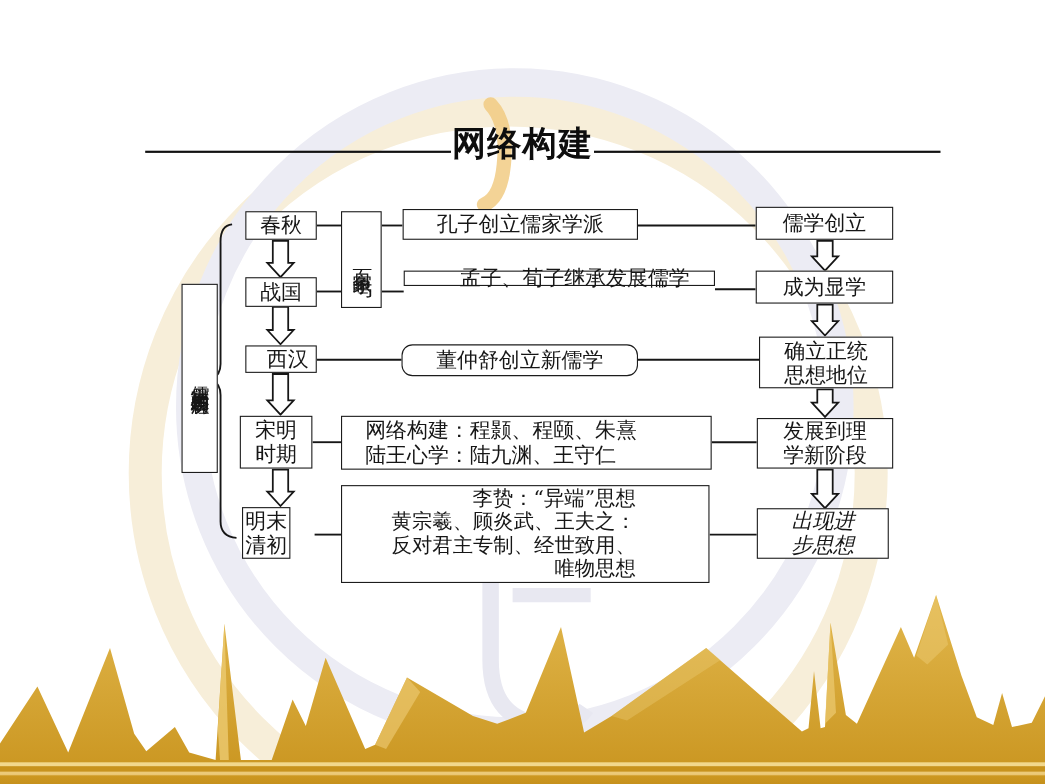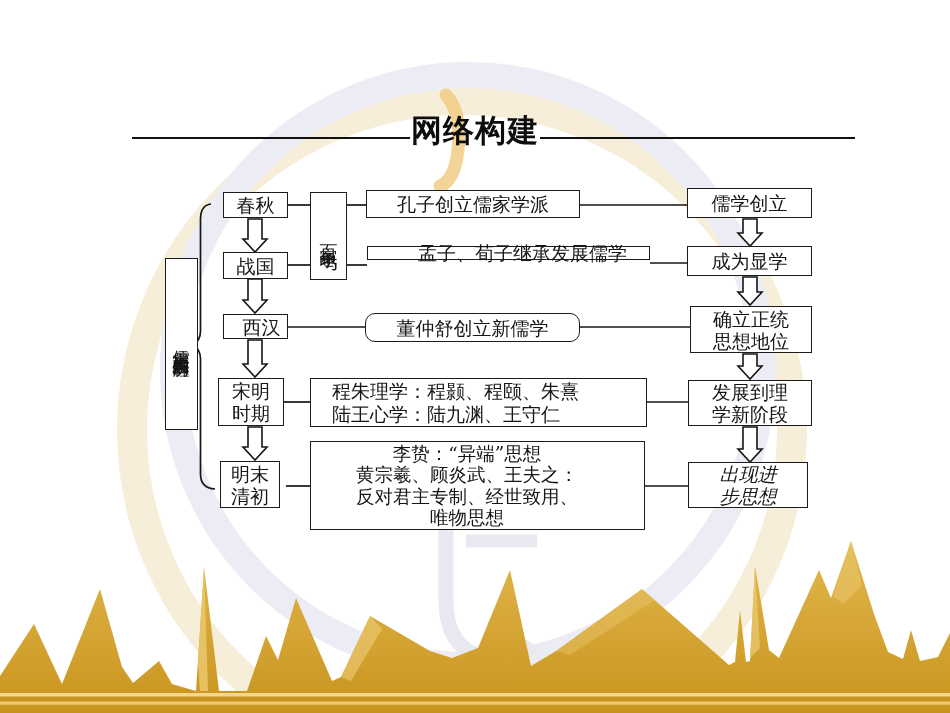--- a/index.html
+++ b/index.html
@@ -15,28 +15,28 @@
   .node{position:absolute;box-sizing:border-box;border:1.7px solid #1c1c1c;background:#fff;
         display:flex;align-items:center;justify-content:center;text-align:center;
         font-size:19px;line-height:22px;white-space:pre-line;}
   .node.vert{writing-mode:vertical-rl;text-orientation:upright;}
   .n-category{left:165px;top:258px;width:33px;height:172px;font-size:17px;letter-spacing:1.5px;}
   .n-baijia{left:310px;top:192px;width:37px;height:88px;font-size:18px;letter-spacing:3px;}
   .n-chunqiu{left:223px;top:192px;width:65px;height:26px;}
   .n-zhanguo{left:223px;top:252px;width:65px;height:27px;}
   .n-xihan{left:223px;top:314px;width:65px;height:25px;padding-left:12px;}
   .n-songming{left:218px;top:378px;width:66px;height:48px;}
-  .n-mingmo{left:220px;top:461px;width:60px;height:47px;}
+  .n-mingmo{left:220px;top:461px;width:44px;height:47px;}
   .n-kongzi{left:366px;top:190px;width:214px;height:28px;}
   .n-mengzi{left:367px;top:246px;width:283px;height:14px;padding-left:28px;}
   .n-dong{left:365px;top:313px;width:215px;height:29px;border-radius:10px;}
   .n-chengzhu{left:310px;top:378px;width:337px;height:49px;justify-content:flex-start;
               text-align:left;padding-left:21px;line-height:23px;}
   .n-lizhi{left:310px;top:441px;width:335px;height:89px;justify-content:flex-start;
-           text-align:center;padding-left:45px;font-size:18.5px;line-height:21.5px;}
+           text-align:right;padding-left:45px;font-size:18.5px;line-height:21.5px;}
   .n-ruxue{left:687px;top:188px;width:125px;height:30px;}
   .n-xianxue{left:687px;top:246px;width:125px;height:30px;}
   .n-zhengtong{left:690px;top:306px;width:122px;height:47px;}
   .n-lixue{left:688px;top:380px;width:124px;height:46px;}
   .n-jinbu{left:688px;top:462px;width:120px;height:46px;font-style:italic;}
 </style>
 </head>
 <body>
 
 <div class="slide">
@@ -125,21 +125,21 @@
   <div class="node n-songming">宋明
 时期</div>
   <div class="node n-mingmo">明末
 清初</div>
 
   <div class="node vert n-baijia">百家争鸣</div>
 
   <div class="node n-kongzi">孔子创立儒家学派</div>
   <div class="node n-mengzi">孟子、荀子继承发展儒学</div>
   <div class="node n-dong">董仲舒创立新儒学</div>
-  <div class="node n-chengzhu">程朱理学：程颢、程颐、朱熹
+  <div class="node n-chengzhu">网络构建：程颢、程颐、朱熹
 陆王心学：陆九渊、王守仁</div>
   <div class="node n-lizhi">李贽：“异端”思想
 黄宗羲、顾炎武、王夫之：
 反对君主专制、经世致用、
 唯物思想</div>
 
   <div class="node n-ruxue">儒学创立</div>
   <div class="node n-xianxue">成为显学</div>
   <div class="node n-zhengtong">确立正统
 思想地位</div>

